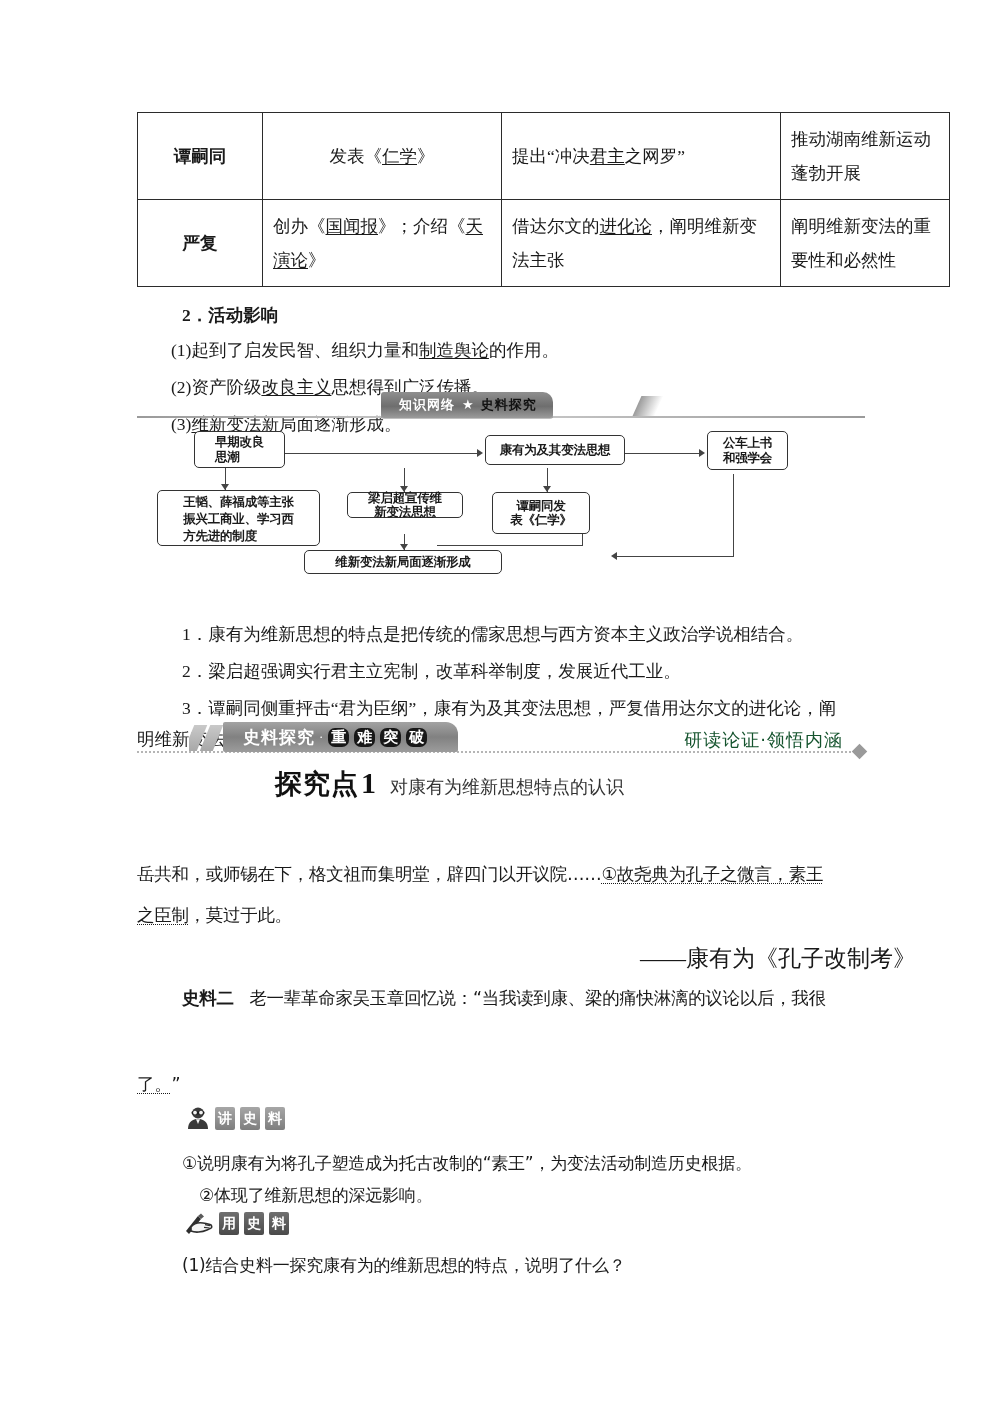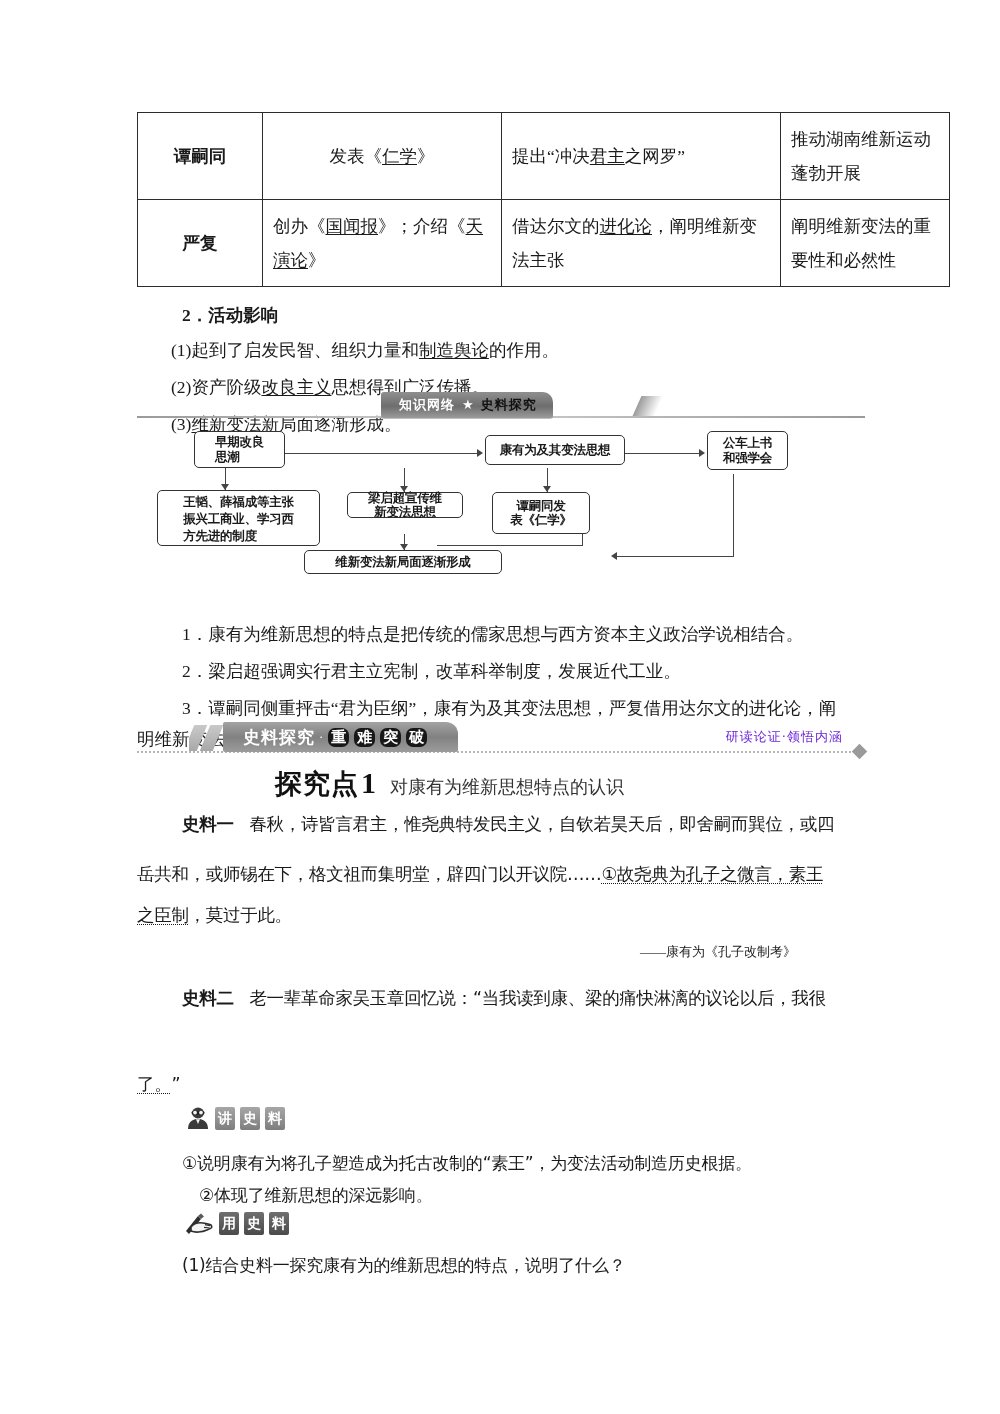--- a/index.html
+++ b/index.html
@@ -195,22 +195,22 @@
     padding: 2px 3px;
     border-radius: 7px;
     margin: 0 1px;
     line-height: 1;
     font-family: "DejaVu Sans", sans-serif;
   }
   .sl-right {
     position: absolute;
     right: 22px;
     top: 6px;
-    font-size: 13px;
-    color: #6d28d9;
+    font-size: 18px;
+    color: #14532d;
     font-family: "DejaVu Sans", sans-serif;
     letter-spacing: 1px;
   }
   .sl-diamond {
     position: absolute;
     right: 0px; top: 24px;
     width: 11px; height: 11px;
     background: #9a9a9a;
     transform: rotate(45deg);
   }
@@ -237,21 +237,21 @@
   }
   .sl-label { font-weight: bold; }
   .wavy {
     text-decoration: underline;
     text-decoration-style: dotted;
     text-underline-offset: 3px;
     text-decoration-thickness: 1px;
   }
   .attrib {
     position: absolute;
-    font-size: 13px;
+    font-size: 23px;
     font-family: "Liberation Serif", serif;
     white-space: nowrap;
   }
 
   
   .badge {
     position: absolute;
     display: flex;
     align-items: center;
     gap: 4px;
@@ -416,23 +416,20 @@
     <div class="sl-right">研读论证·领悟内涵</div>
     <div class="sl-diamond"></div>
   </div>
 
   <div class="tj-wrap">
     <span class="tj-main">探究点</span>
     <span class="tj-num">1</span>
     <span class="tj-sub">对康有为维新思想特点的认识</span>
   </div>
 
-  <div class="sl-para" style="left:182px; top:812px;">
-    <span class="sl-label">史料一</span>&nbsp;&nbsp;&nbsp;<span>春秋，诗皆言君主，惟尧典特发民主义，自钦若昊天后，即舍嗣而巽位，或四</span>
-  </div>
   <div class="sl-para" style="left:137px; top:862px;">
     <span>岳共和，或师锡在下，格文祖而集明堂，辟四门以开议院……</span><span class="wavy">①故尧典为孔子之微言，素王</span>
   </div>
   <div class="sl-para" style="left:137px; top:903px;">
     <span class="wavy">之臣制</span><span>，莫过于此。</span>
   </div>
   <div class="attrib" style="left:640px; top:943px;">——康有为《孔子改制考》</div>
 
   <div class="sl-para" style="left:182px; top:986px;">
     <span class="sl-label">史料二</span>&nbsp;&nbsp;&nbsp;<span>老一辈革命家吴玉章回忆说：“当我读到康、梁的痛快淋漓的议论以后，我很</span>

